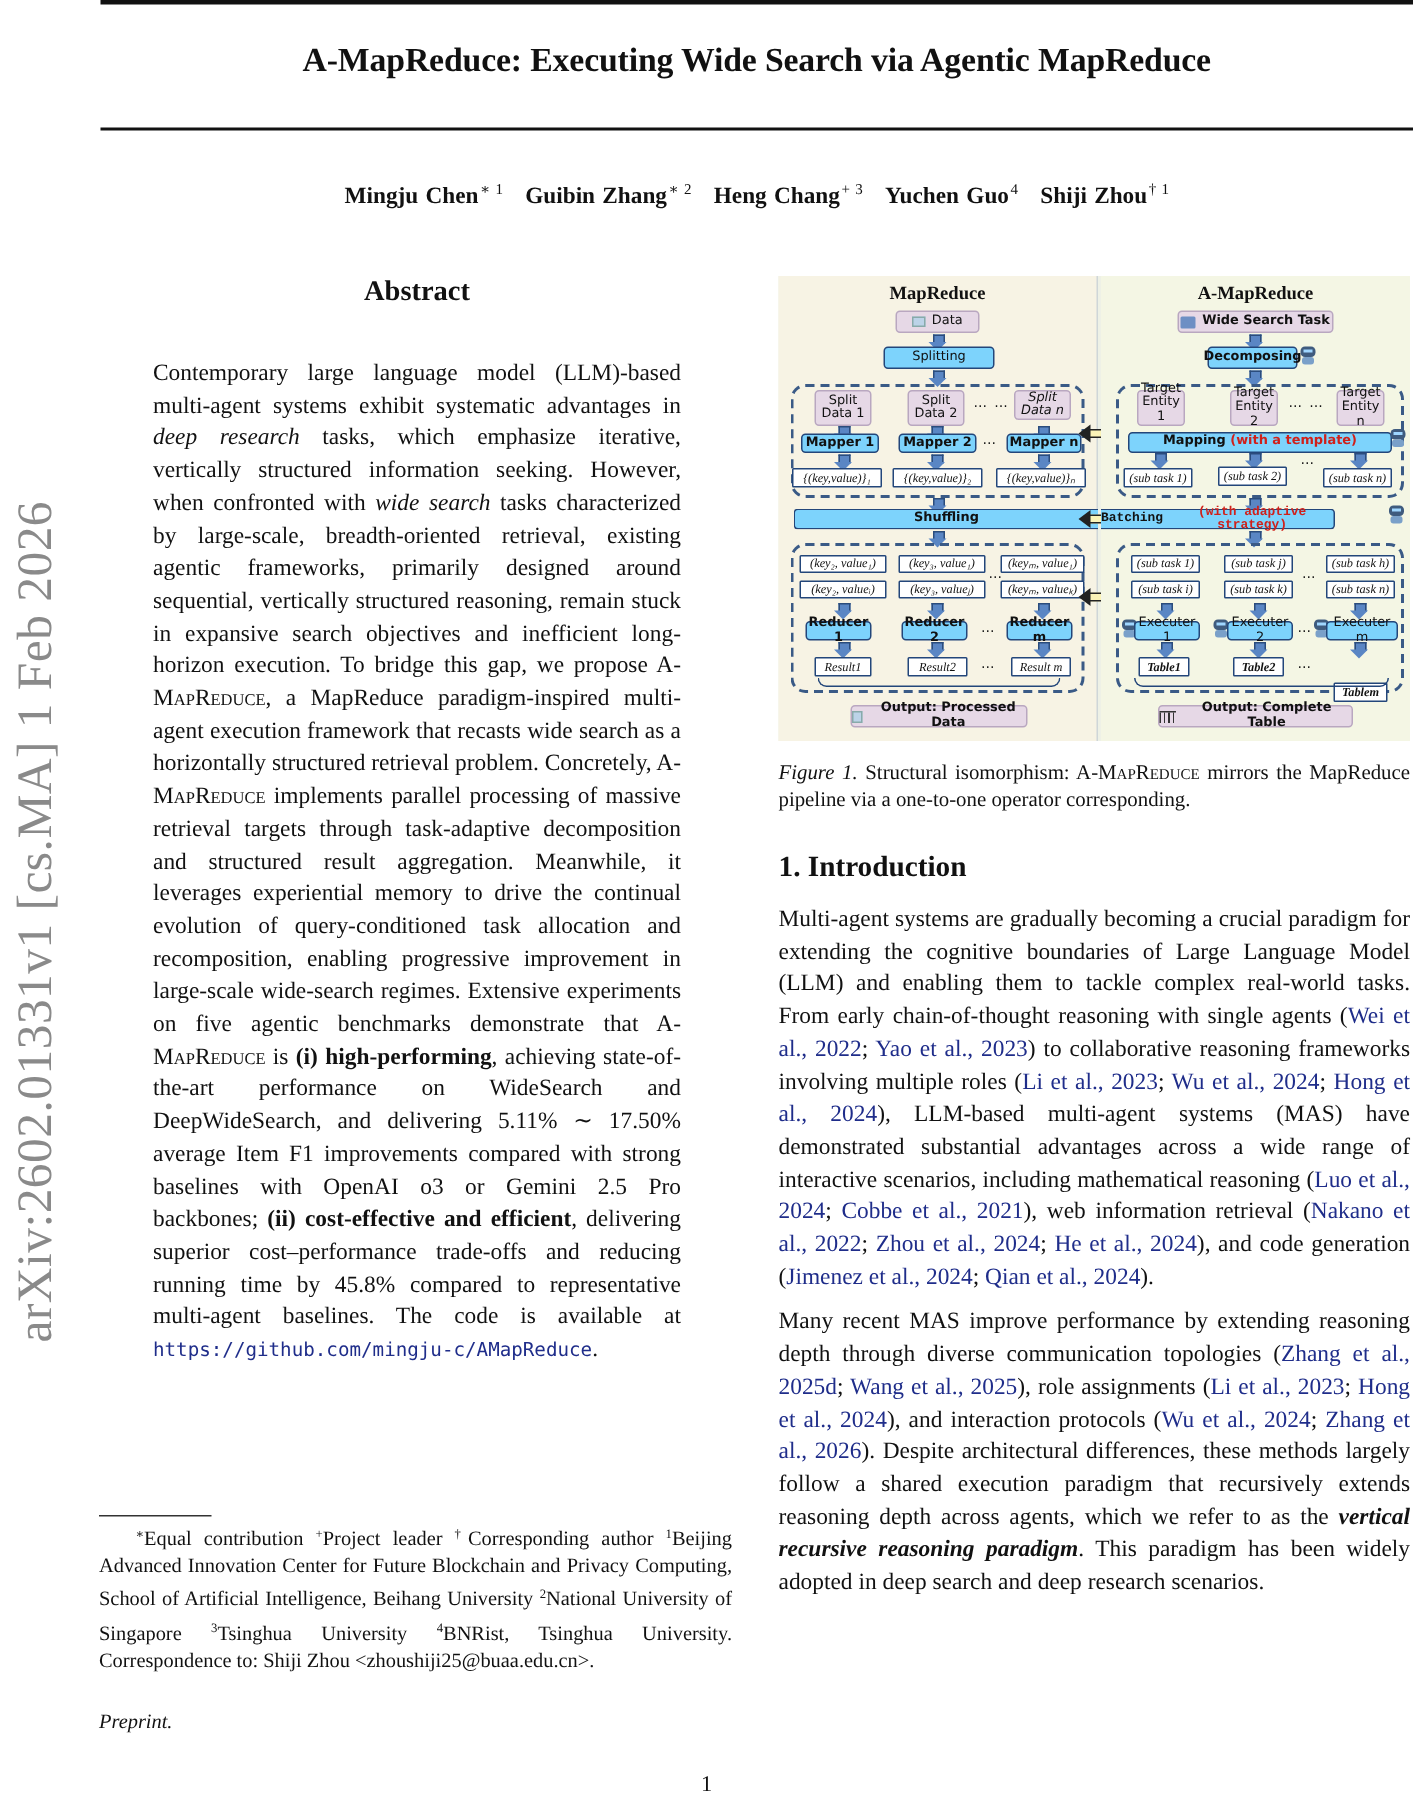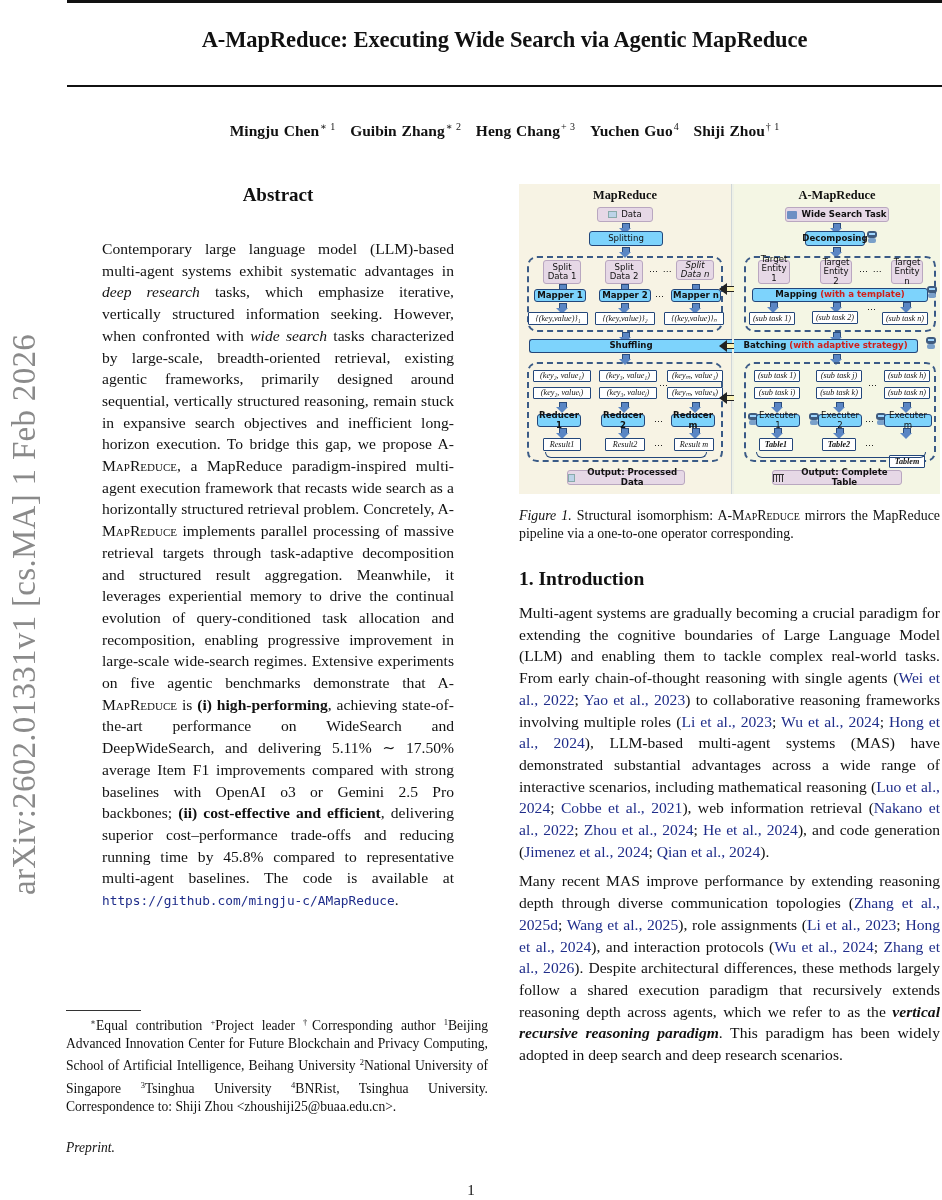--- a/index.html
+++ b/index.html
@@ -291,21 +291,21 @@
         <span>(sub task 1)</span>
       </div>
     <div class="box box-kv" style="left:78px;top:127px;width:46px;height:13px;">
         <span>(sub task 2)</span>
       </div>
     <div class="box box-kv" style="left:148px;top:128px;width:46px;height:13px;">
         <span>(sub task n)</span>
       </div>
 
     <div class="arrow-down" style="left:96px;top:148px;"></div>
-    <div class="box box-blue bold" style="left:0px;top:155px;width:184px;height:14px;border-left:none;border-radius:0 3px 3px 0;"><span>Batching</span>&nbsp;<span class="red">(with adaptive strategy)</span></div>
+    <div class="box box-blue bold" style="left:0px;top:155px;width:156px;height:14px;border-left:none;border-radius:0 3px 3px 0;font-family:Liberation Mono, monospace;"><span>Batching</span>&nbsp;<span class="red">(with adaptive strategy)</span></div>
     <div class="robot" style="left:190px;top:152px;">
         <div class="head"></div>
         <div class="eyes"></div>
         <div class="body"></div>
       </div>
     <div class="arrow-down" style="left:96px;top:170px;"></div>
 
     <div class="dashed-group" style="left:10px;top:178px;width:192px;height:100px;"></div>
     <div class="box box-kv" style="left:20px;top:186px;width:46px;height:12px;">
         <span>(sub task 1)</span>

